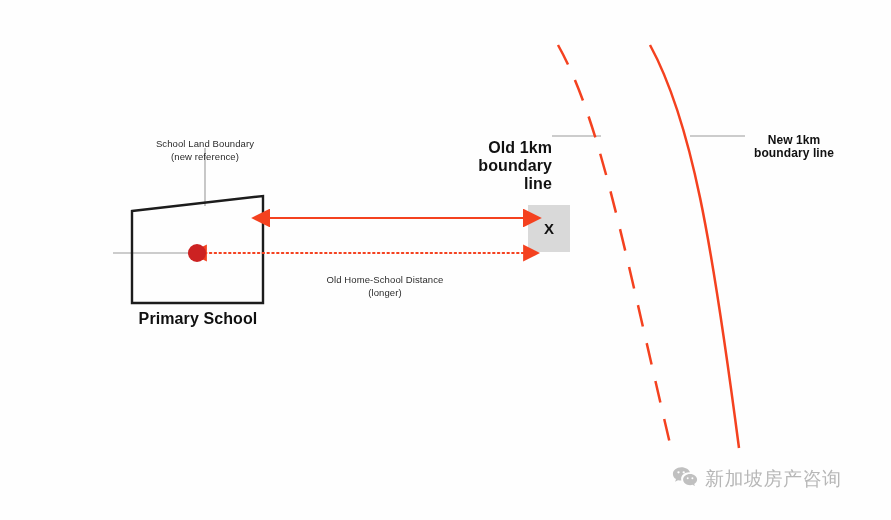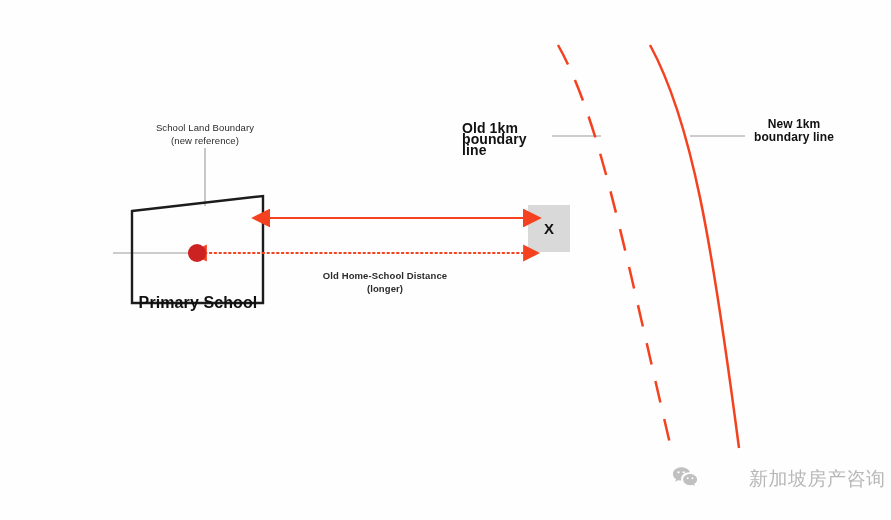--- a/index.html
+++ b/index.html
@@ -30,48 +30,49 @@
 
   
   .lbl {
     position: absolute;
     font-size: 9.5px;
     line-height: 12.5px;
     color: #2b2b2b;
     text-align: center;
     white-space: pre-line;
     letter-spacing: 0.1px;
+    margin-top: 16px;
   }
   .lbl.bold { font-weight: bold; }
 
   #school-land-boundary-label {
     left: 134px; top: 122px; width: 142px;
   }
   #single-reference-point-label {
     left: 22px; top: 231px; width: 92px;
     text-align: center;
   }
   #primary-school-label {
     left: 128px; top: 297px; width: 140px;
     font-size: 16px; font-weight: bold; color: #101010;
   }
   #new-distance-label {
     left: 310px; top: 184px; width: 170px;
   }
   #old-distance-label {
-    left: 300px; top: 270px; width: 170px; font-weight: bold;
+    left: 300px; top: 258px; width: 170px;
   }
   #residence-label {
     left: 479px; top: 264px; width: 140px;
     line-height: 12.6px;
   }
   #old-boundary-label {
     left: 462px; top: 123px; width: 90px;
-    font-size: 14px; font-weight: bold; text-align: left; color: #111;
-    line-height: 11px;
+    font-size: 16px; font-weight: bold; text-align: right; color: #111;
+    line-height: 18px;
   }
   #new-boundary-label {
     left: 746px; top: 118px; width: 96px;
     font-size: 12px; font-weight: bold; text-align: center; color: #111;
     line-height: 13px;
   }
   #residence-box-letter {
     position: absolute;
     left: 528px; top: 205px;
     width: 42px; height: 47px;
@@ -88,21 +89,20 @@
     gap: 7px;
     opacity: 0.62;
   }
   #watermark .wm-icon { display: block; }
   #watermark .wm-text {
     font-size: 19px;
     color: #8c8c8c;
     font-family: "DejaVu Sans", sans-serif;
     letter-spacing: 0.5px;
     white-space: nowrap;
-    margin-left: 44px;
   }
 </style>
 </head>
 <body>
 
 <div id="canvas">
 
   <svg id="diagram-svg" viewBox="0 0 891 520">
     <defs>
       <marker id="ah-left" markerWidth="9" markerHeight="9" refX="8" refY="4.5" orient="auto" markerUnits="strokeWidth">

